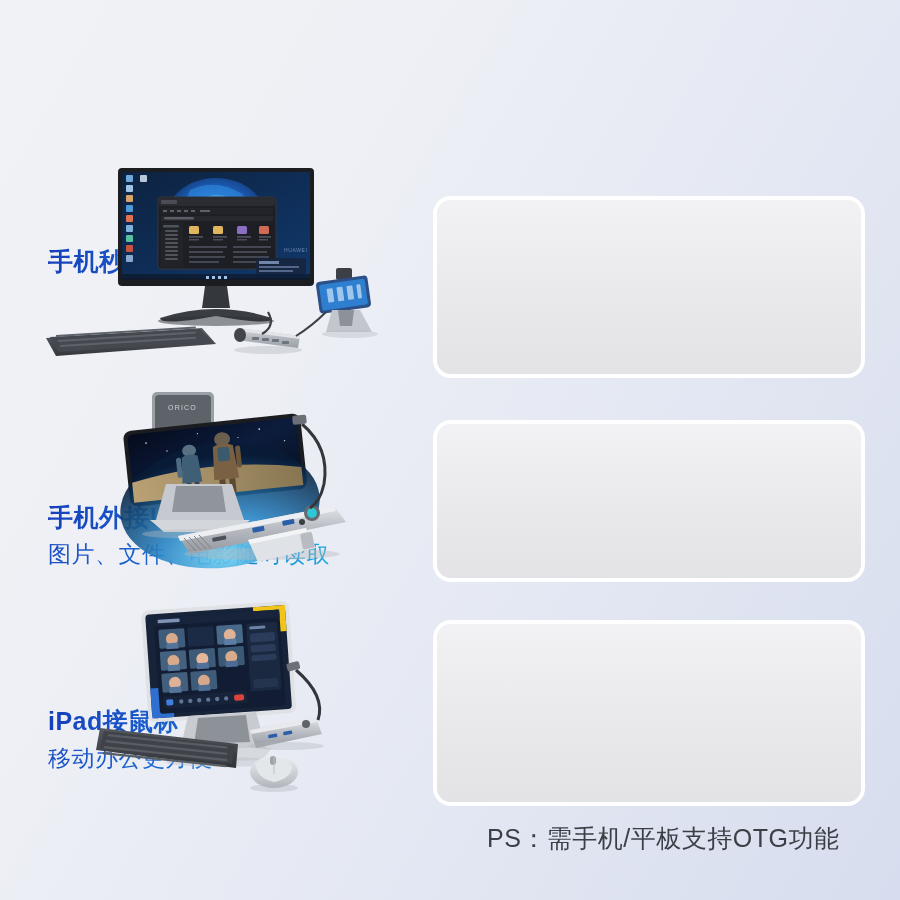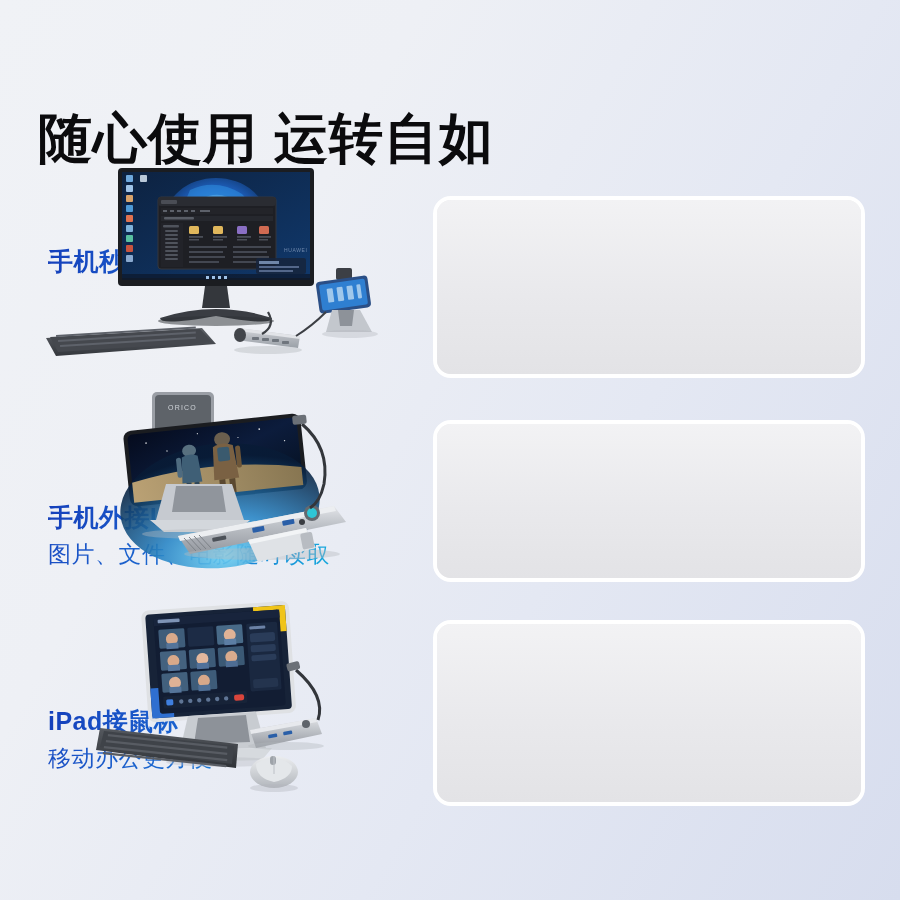--- a/index.html
+++ b/index.html
@@ -102,21 +102,20 @@
     letter-spacing: 0.5px;
     color: #3b3f45;
     white-space: nowrap;
   }
 </style>
 </head>
 <body>
 
 <div id="page">
 
-  <h1 id="headline">随心使用 运转自如</h1>
 
   <div class="feature-block" id="feature-1">
     <div class="feature-title">手机秒变电脑主机</div>
   </div>
 
   <div class="feature-block" id="feature-2">
     <div class="feature-title">手机外接U盘</div>
     <div class="feature-sub">图片、文件、电影随时读取</div>
   </div>
 
@@ -518,14 +517,15 @@
 
     <g>
       <ellipse cx="274" cy="180" rx="24" ry="16" fill="url(#mouse3)"></ellipse>
       <path d="M256 172 Q274 158 292 174 Q292 186 274 190 Q256 186 256 172 Z" fill="#e4e7ea"></path>
       <rect x="270" y="164" width="6" height="9" rx="3" fill="#9ea3a9"></rect>
       <line x1="274" y1="164" x2="274" y2="182" stroke="#bcc0c6" stroke-width="1"></line>
       <ellipse cx="274" cy="196" rx="24" ry="4" fill="#b3b7bd" opacity="0.4"></ellipse>
     </g>
   </svg>
 
+  <div id="footnote">PS：需手机/平板支持OTG功能</div>
 
 </div>
 
 </body></html>

